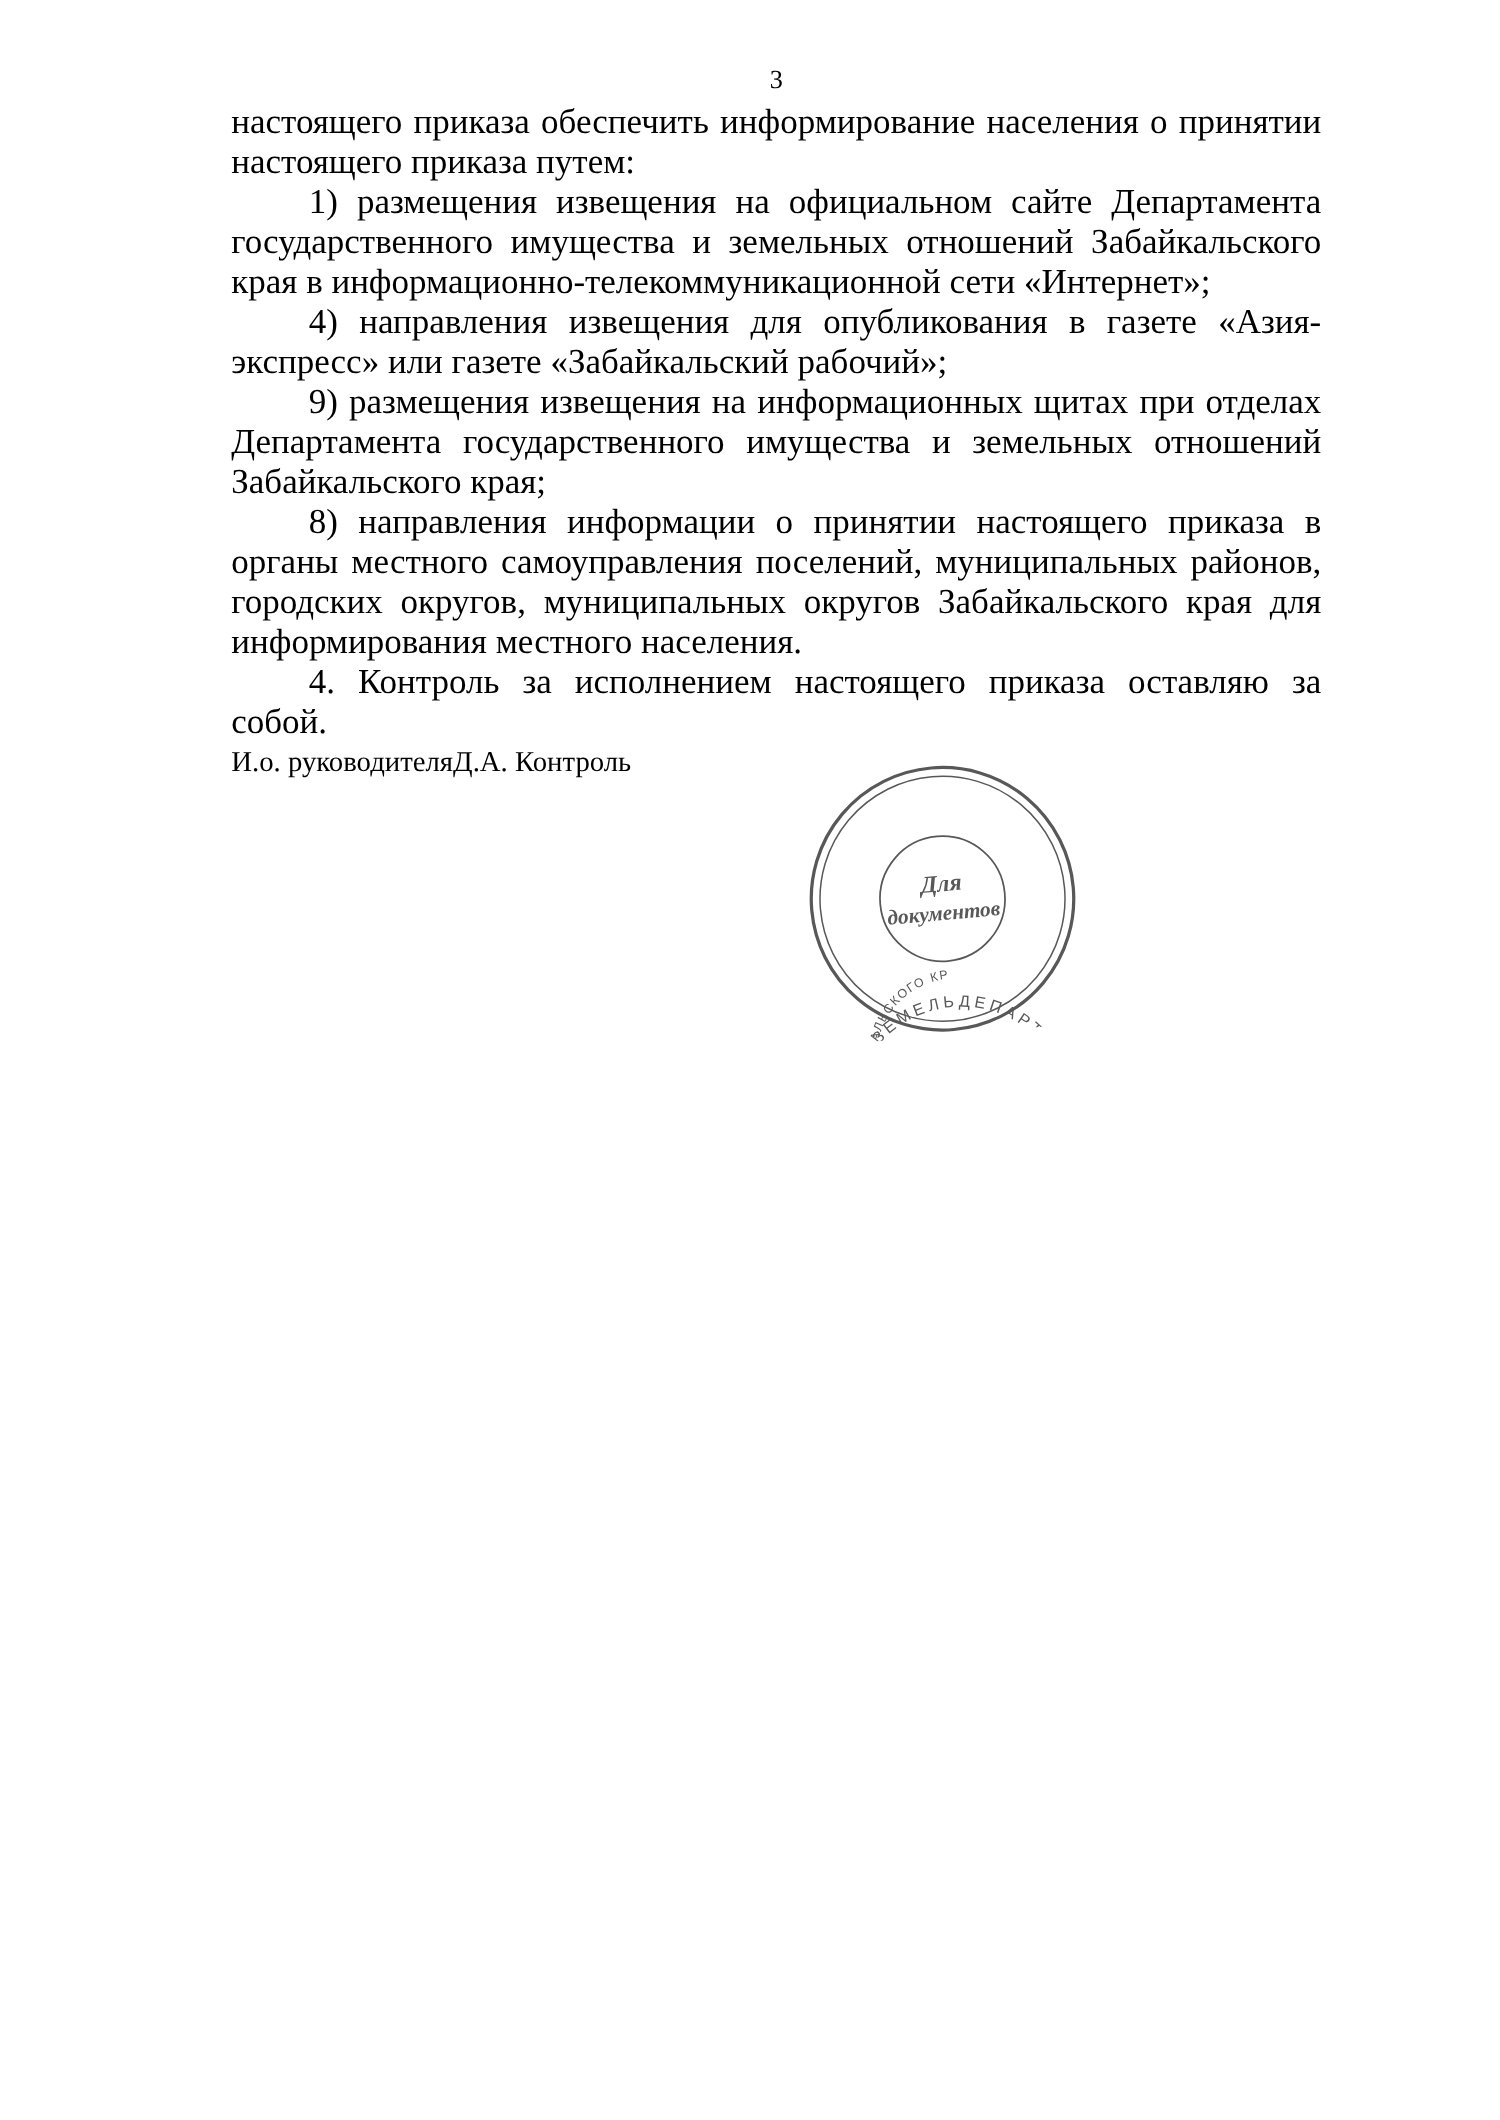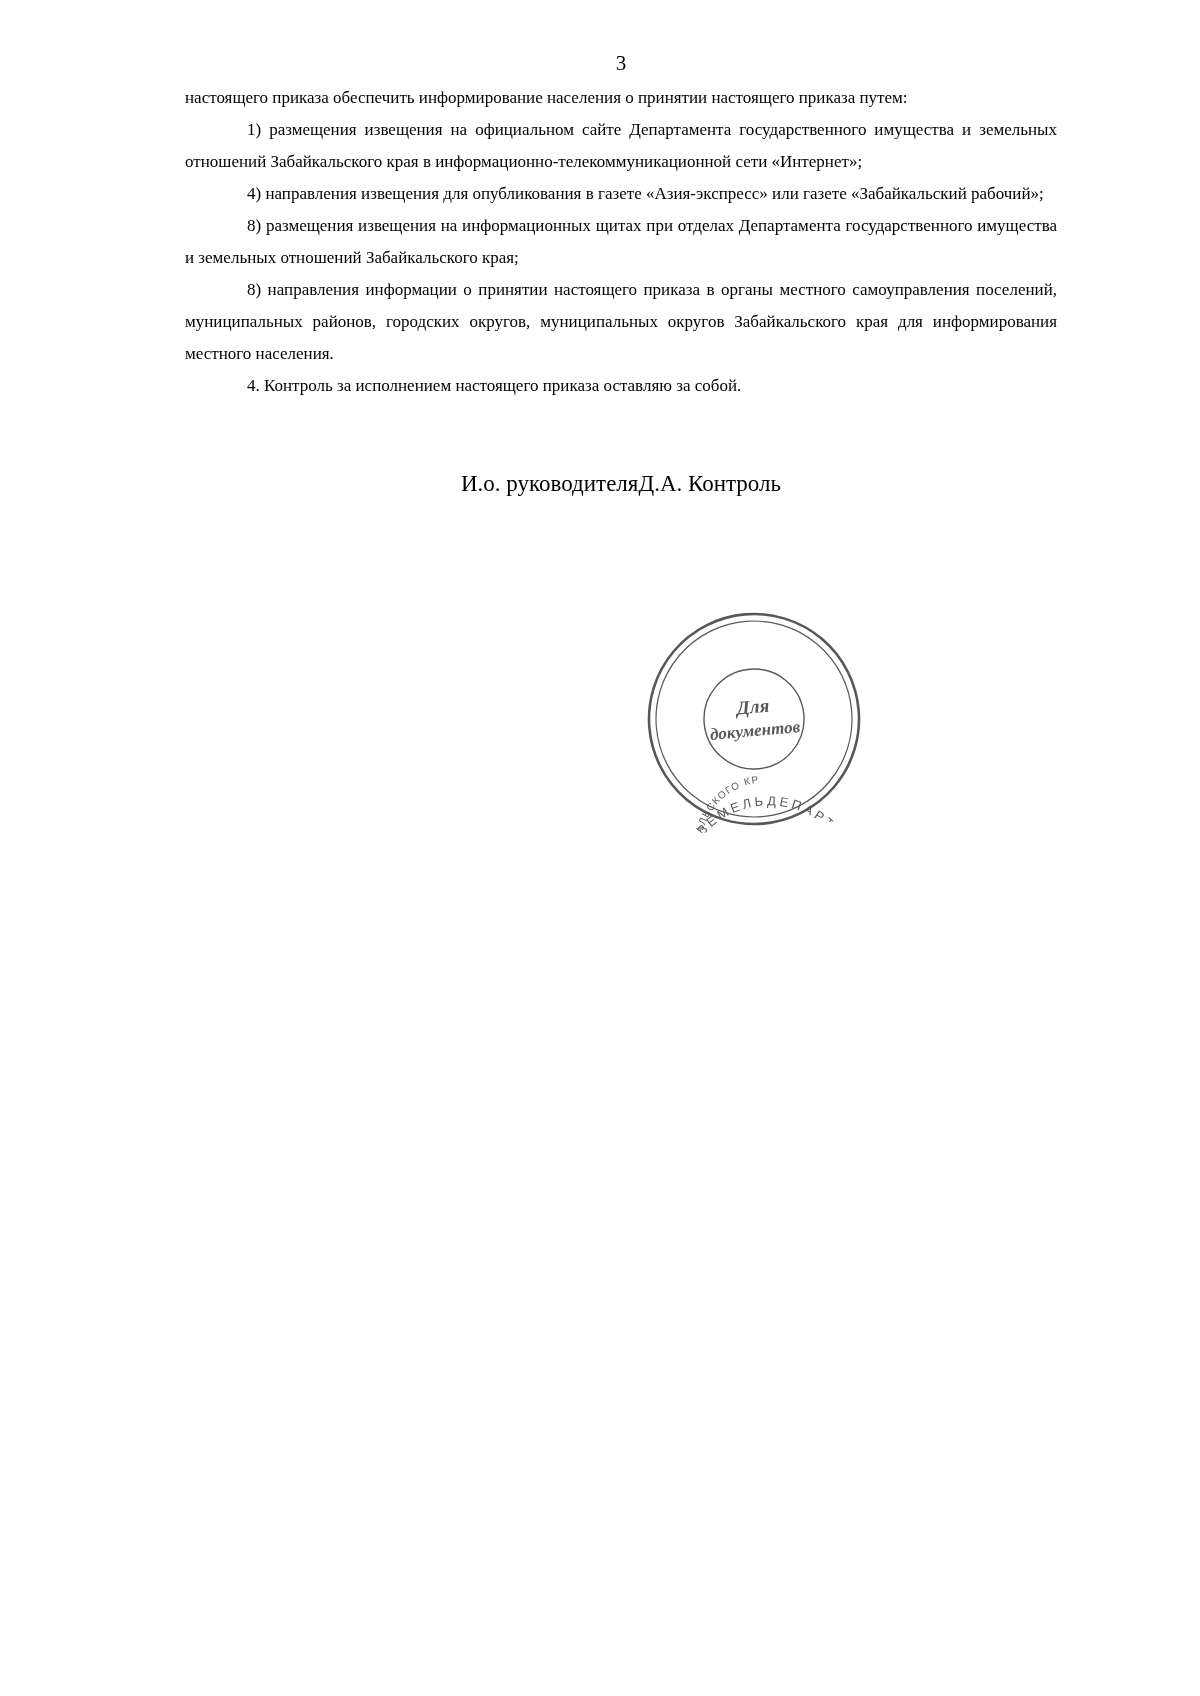--- a/index.html
+++ b/index.html
@@ -23,32 +23,31 @@
     width: 872px;
   }
   .page-number {
     text-align: center;
     font-size: 21px;
     line-height: 26px;
     margin-bottom: 6px;
   }
   p.para {
     margin: 0;
-    font-size: 17px;
+    font-size: 28px;
     line-height: 32px;
     text-align: justify;
   }
   p.indent {
     text-indent: 62px;
   }
   .sig-row {
     display: flex;
-    justify-content: center;
+    justify-content: flex-start;
     align-items: baseline;
-    margin-top: 66px;
     font-size: 23px;
     line-height: 32px;
   }
   .stamp {
     position: absolute;
     left: 645px;
     top: 610px;
     width: 218px;
     height: 218px;
     opacity: 0.85;
@@ -76,21 +75,21 @@
   <div class="content">
 
     <div class="page-number">3</div>
 
     <p class="para">настоящего приказа обеспечить информирование населения о принятии настоящего приказа путем:</p>
 
     <p class="para indent">1) размещения извещения на официальном сайте Департамента государственного имущества и земельных отношений Забайкальского края в информационно-телекоммуникационной сети «Интернет»;</p>
 
     <p class="para indent">4) направления извещения для опубликования в газете «Азия-экспресс» или газете «Забайкальский рабочий»;</p>
 
-    <p class="para indent">8) размещения извещения на информационных щитах при отделах Департамента государственного имущества и земельных отношений Забайкальского края;</p>
+    <p class="para indent">9) размещения извещения на информационных щитах при отделах Департамента государственного имущества и земельных отношений Забайкальского края;</p>
 
     <p class="para indent">8) направления информации о принятии настоящего приказа в органы местного самоуправления поселений, муниципальных районов, городских округов, муниципальных округов Забайкальского края для информирования местного населения.</p>
 
 
     <p class="para indent">4. Контроль за исполнением настоящего приказа оставляю за собой.</p>
 
     <div class="sig-row">
       <span>И.о. руководителя</span>
       <span>Д.А. Контроль</span>
     </div>

